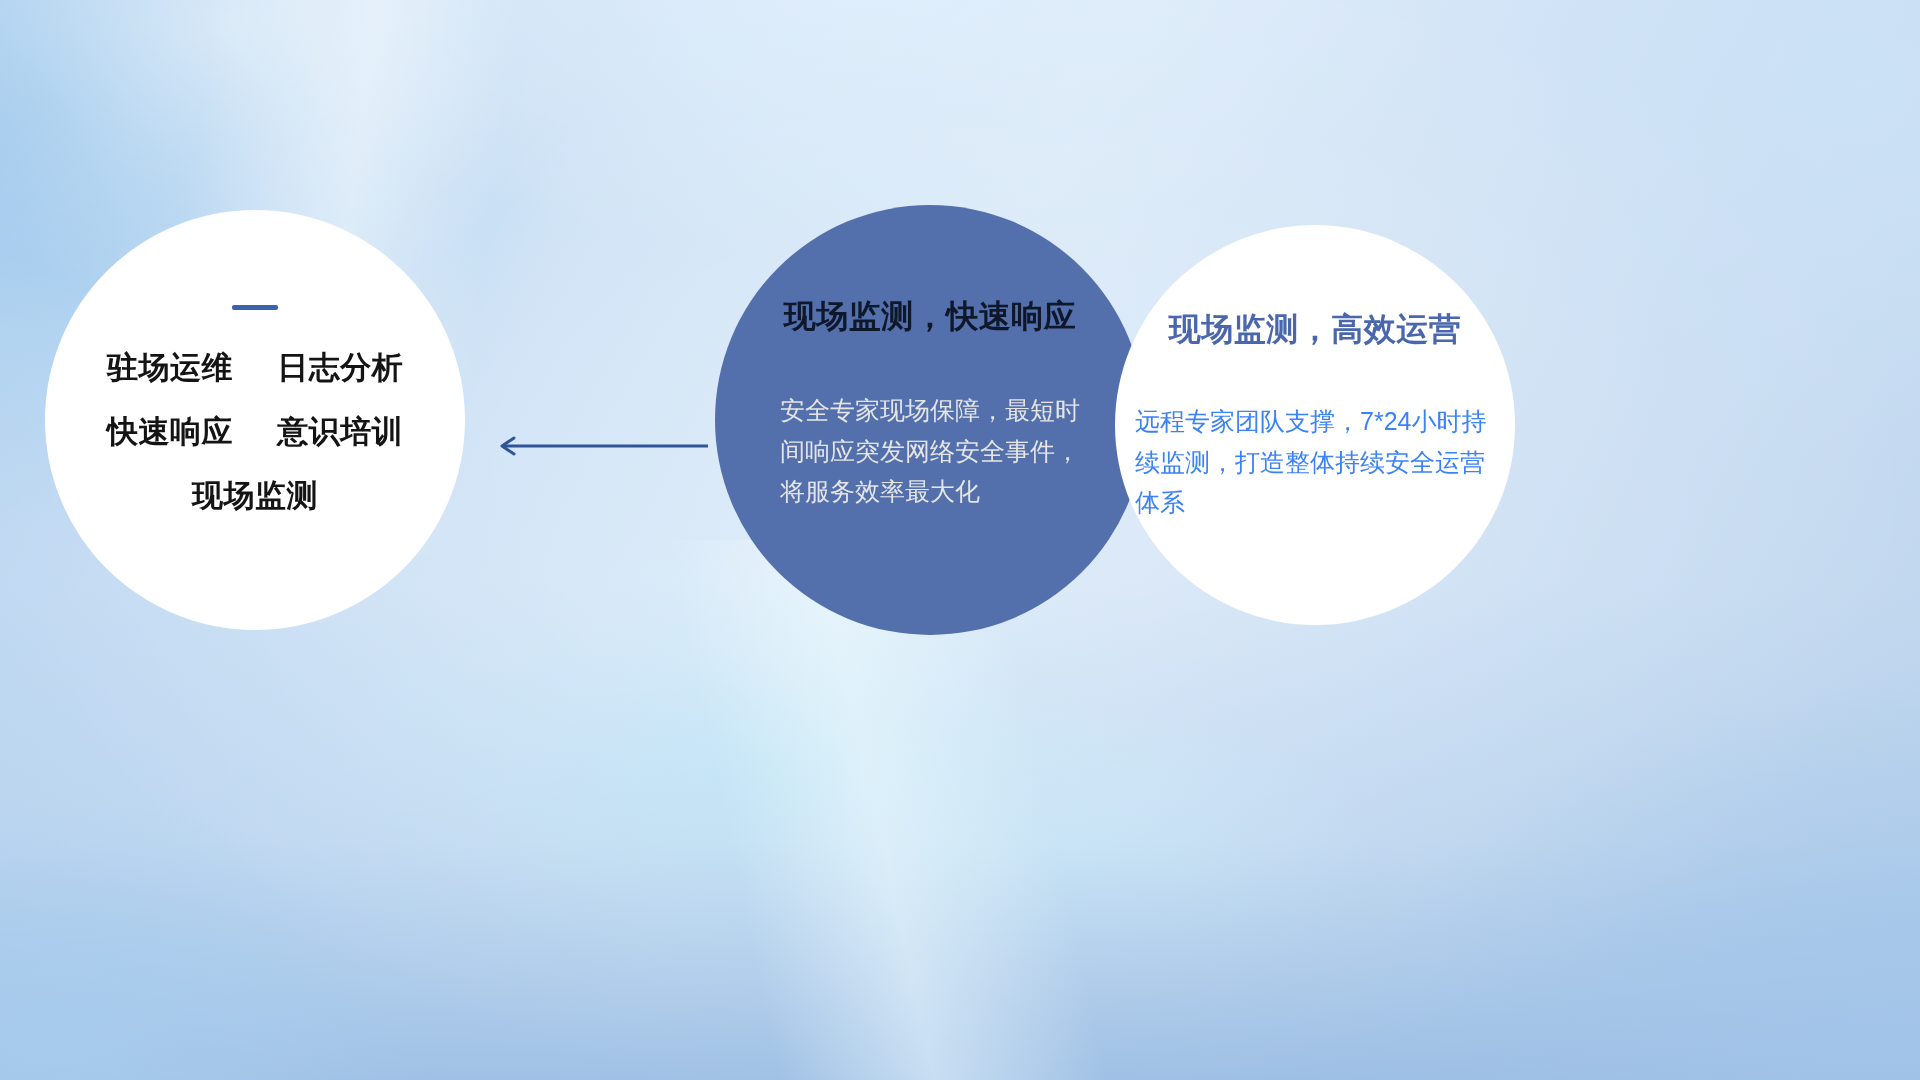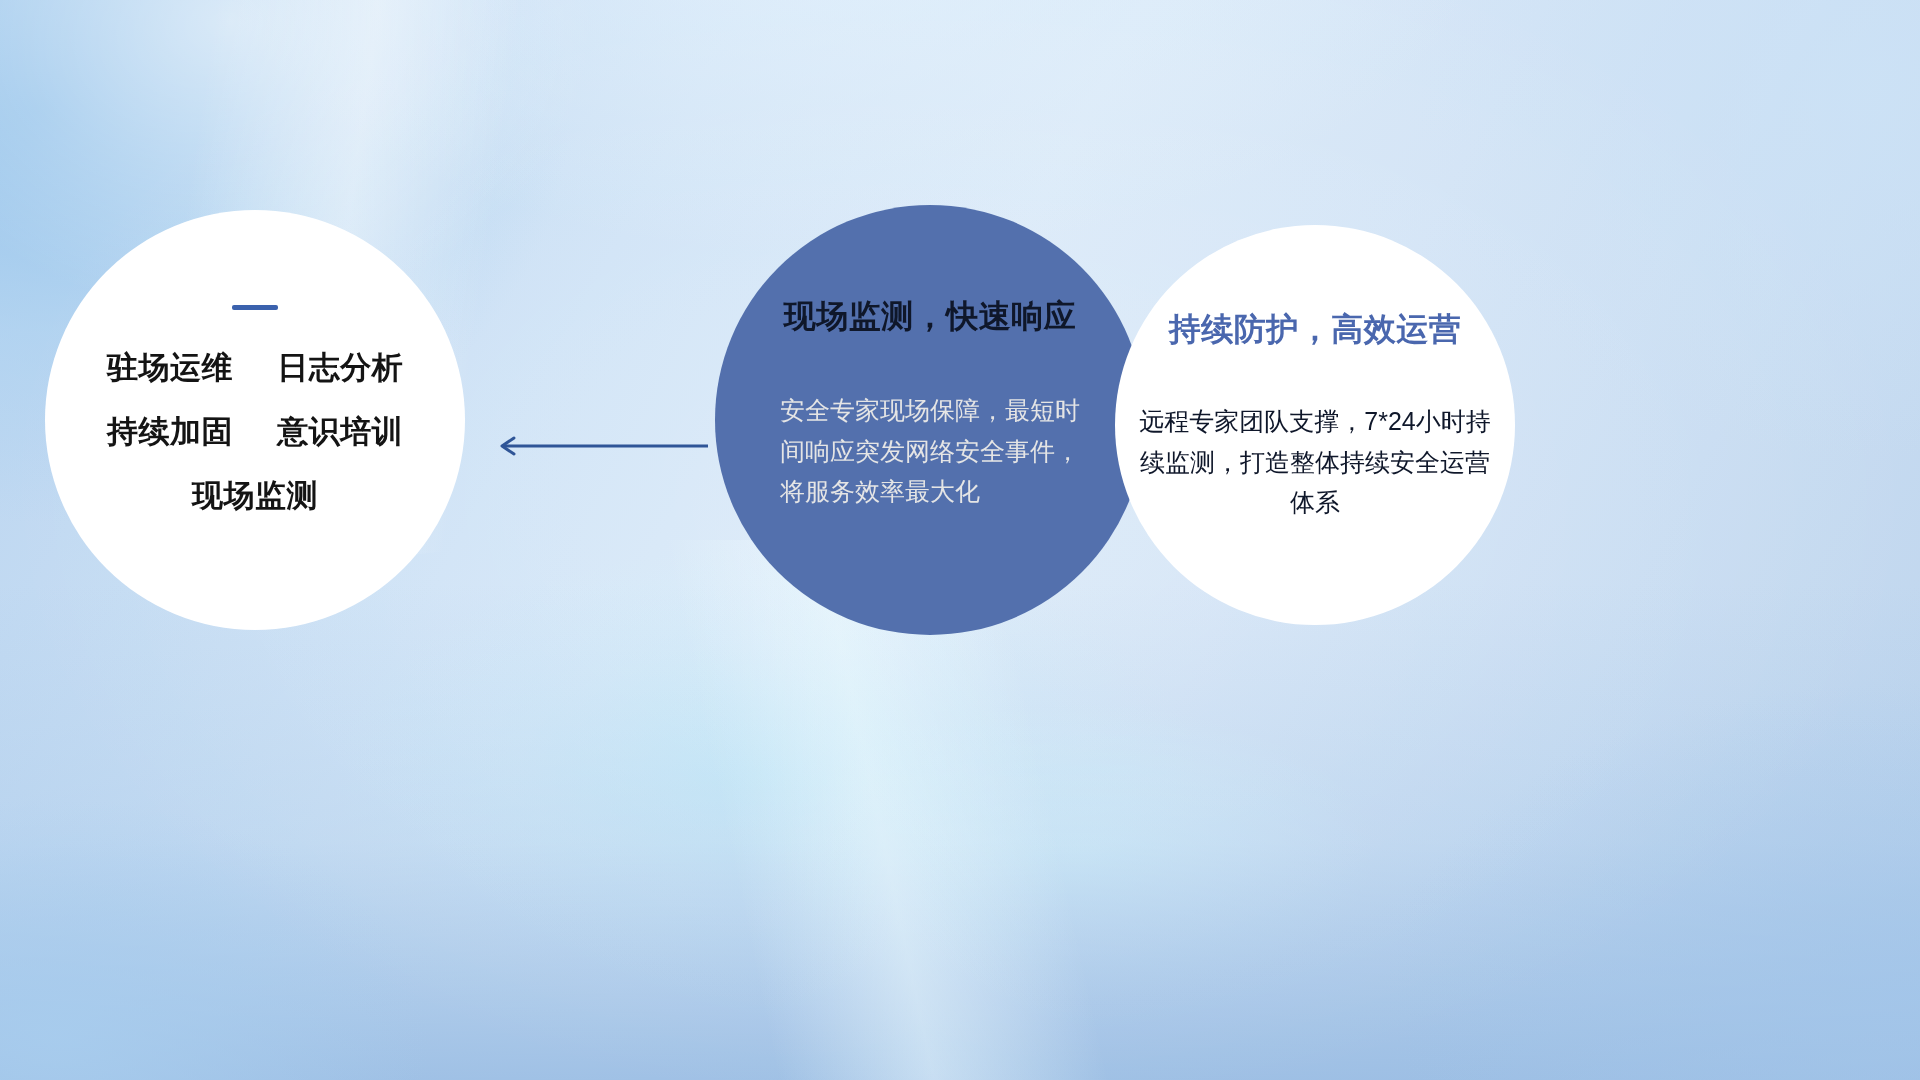--- a/index.html
+++ b/index.html
@@ -117,22 +117,21 @@
     background:#ffffff;
     z-index:7;
   }
   #circle-right .head{
     position:absolute;top:83px;left:50%;transform:translateX(-50%);
     color:#4a67ae;font-weight:bold;font-size:32px;white-space:nowrap;
     letter-spacing:.5px;
   }
   #circle-right .body{
     position:absolute;top:176px;left:50%;transform:translateX(-50%);
-    width:360px;color:#0f172a;font-size:25px;line-height:1.62;
-    text-align:center;
+    width:360px;color:#3b82f6;font-size:25px;line-height:1.62;
   }
 
   
   #arrow{position:absolute;left:490px;top:435px;width:220px;height:22px;z-index:4;}
 </style>
 </head>
 <body>
 
 <div id="bg">
   <div class="bgl bg-base"></div>
@@ -161,34 +160,34 @@
     <div class="inner">
       <div class="dash"></div>
 
       <div class="kw-line">
         <span>驻场运维</span>
         <span class="gap"></span>
         <span>日志分析</span>
       </div>
 
       <div class="kw-line">
-        <span>持续加固</span>
+        <span>快速响应</span>
         <span class="gap"></span>
         <span>意识培训</span>
       </div>
 
       <div class="kw-line">
         <span>现场监测</span>
       </div>
     </div>
   </div>
 
   <div class="circle" id="circle-mid">
     <div class="head">现场监测，快速响应</div>
     <div class="body">安全专家现场保障，最短时间响应突发网络安全事件，将服务效率最大化</div>
   </div>
 
   <div class="circle" id="circle-right">
-    <div class="head">持续防护，高效运营</div>
+    <div class="head">现场监测，高效运营</div>
     <div class="body">远程专家团队支撑，7*24小时持续监测，打造整体持续安全运营体系</div>
   </div>
 
 </div>
 
 </body></html>

